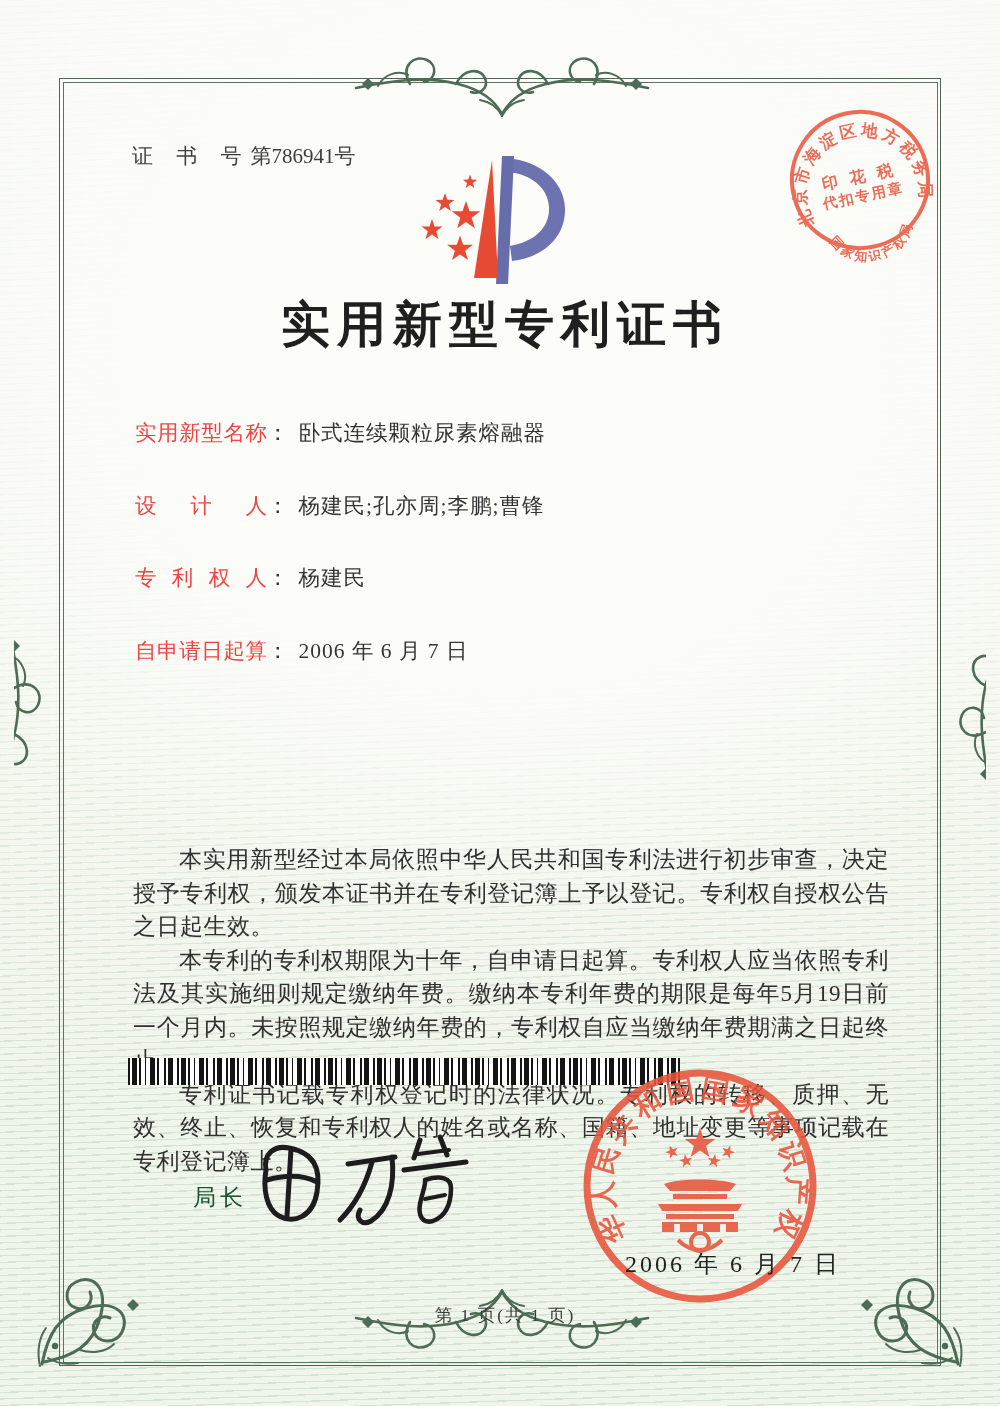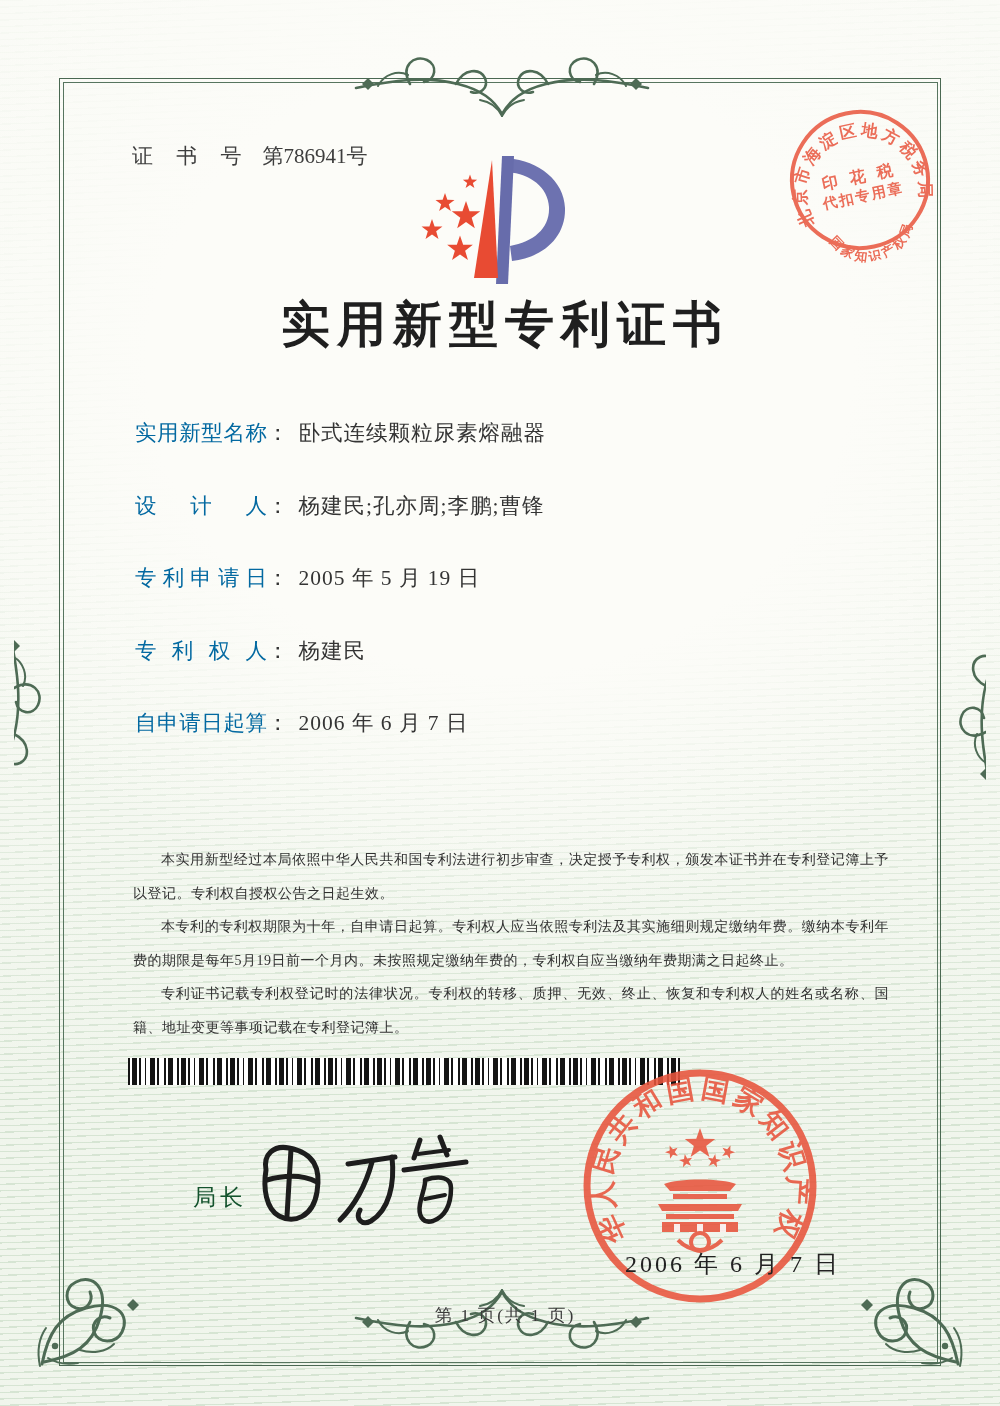--- a/index.html
+++ b/index.html
@@ -18,38 +18,38 @@
     position:absolute;inset:0;
     background:radial-gradient(ellipse 640px 560px at 50% 26%, #fcfcf8 0%, #fcfcf8 55%, rgba(252,252,248,0) 100%),
                linear-gradient(180deg, rgba(252,252,248,.85) 0%, rgba(252,252,248,.55) 45%, rgba(252,252,248,0) 78%);
   }
   
   .frame{position:absolute;left:59px;top:78px;width:880px;height:1286px;border:1.7px solid #4a6852;}
   .frame::after{content:"";position:absolute;inset:2.5px;border:1.1px solid #57755f;}
   .flourish{position:absolute;color:#4e6b55;}
   
   .cert-no{position:absolute;left:132px;top:142px;font-size:21px;color:#3d3d3d;}
-  .cert-no .lbl{letter-spacing:9px;margin-right:12px;}
+  .cert-no .lbl{letter-spacing:9px;margin-right:0;}
   
   .logo{position:absolute;left:418px;top:146px;}
   
   .title{
     position:absolute;left:0;top:292px;width:1010px;text-align:center;
     font-size:49px;font-weight:bold;letter-spacing:7px;color:#1f1f1f;
   }
   
   .fields{position:absolute;left:135px;top:418px;width:700px;}
   .frow{height:72.5px;font-size:21.5px;color:#343434;white-space:nowrap;}
-  .flabel{display:inline-block;width:132px;text-align:justify;text-align-last:justify;color:#0369a1;}
+  .flabel{display:inline-block;width:132px;text-align:justify;text-align-last:justify;color:#ef4444;}
   .fcolon{margin-right:10px;}
   .fvalue{letter-spacing:1px;text-align:right;}
   
   .body-text{
     position:absolute;left:133px;top:843px;width:756px;
-    font-size:14px;line-height:33.5px;text-align:justify;color:#303030;letter-spacing:.5px;
+    font-size:23px;line-height:33.5px;text-align:justify;color:#303030;letter-spacing:.5px;
   }
   .body-text p{margin:0;text-indent:2em;}
   
   .barcode{
     position:absolute;left:128px;top:1058px;width:552px;height:27px;
     background:repeating-linear-gradient(90deg,
       #141414 0 2px,#fff 2px 4px,#141414 4px 9px,#fff 9px 11px,
       #141414 11px 13px,#fff 13px 17px,#141414 17px 18px,#fff 18px 22px,
       #141414 22px 27px,#fff 27px 29px,#141414 29px 31px,#fff 31px 36px,
       #141414 36px 38px,#fff 38px 40px,#141414 40px 45px,#fff 45px 49px);
@@ -146,23 +146,20 @@
   <div class="title">实用新型专利证书</div>
 
   <div class="fields">
     <div class="frow">
       <span class="flabel">实用新型名称</span><span class="fcolon">：</span><span class="fvalue">卧式连续颗粒尿素熔融器</span>
     </div>
     <div class="frow">
       <span class="flabel">设计人</span><span class="fcolon">：</span><span class="fvalue">杨建民;孔亦周;李鹏;曹锋</span>
     </div>
     <div class="frow">
-      <span class="flabel">专利申请日</span><span class="fcolon">：</span><span class="fvalue">2005 年 5 月 19 日</span>
-    </div>
-    <div class="frow">
       <span class="flabel">专利权人</span><span class="fcolon">：</span><span class="fvalue">杨建民</span>
     </div>
     <div class="frow">
       <span class="flabel">自申请日起算</span><span class="fcolon">：</span><span class="fvalue">2006 年 6 月 7 日</span>
     </div>
   </div>
 
   <div class="body-text">
     <p>本实用新型经过本局依照中华人民共和国专利法进行初步审查，决定授予专利权，颁发本证书并在专利登记簿上予以登记。专利权自授权公告之日起生效。</p>
     <p>本专利的专利权期限为十年，自申请日起算。专利权人应当依照专利法及其实施细则规定缴纳年费。缴纳本专利年费的期限是每年5月19日前一个月内。未按照规定缴纳年费的，专利权自应当缴纳年费期满之日起终止。</p>

